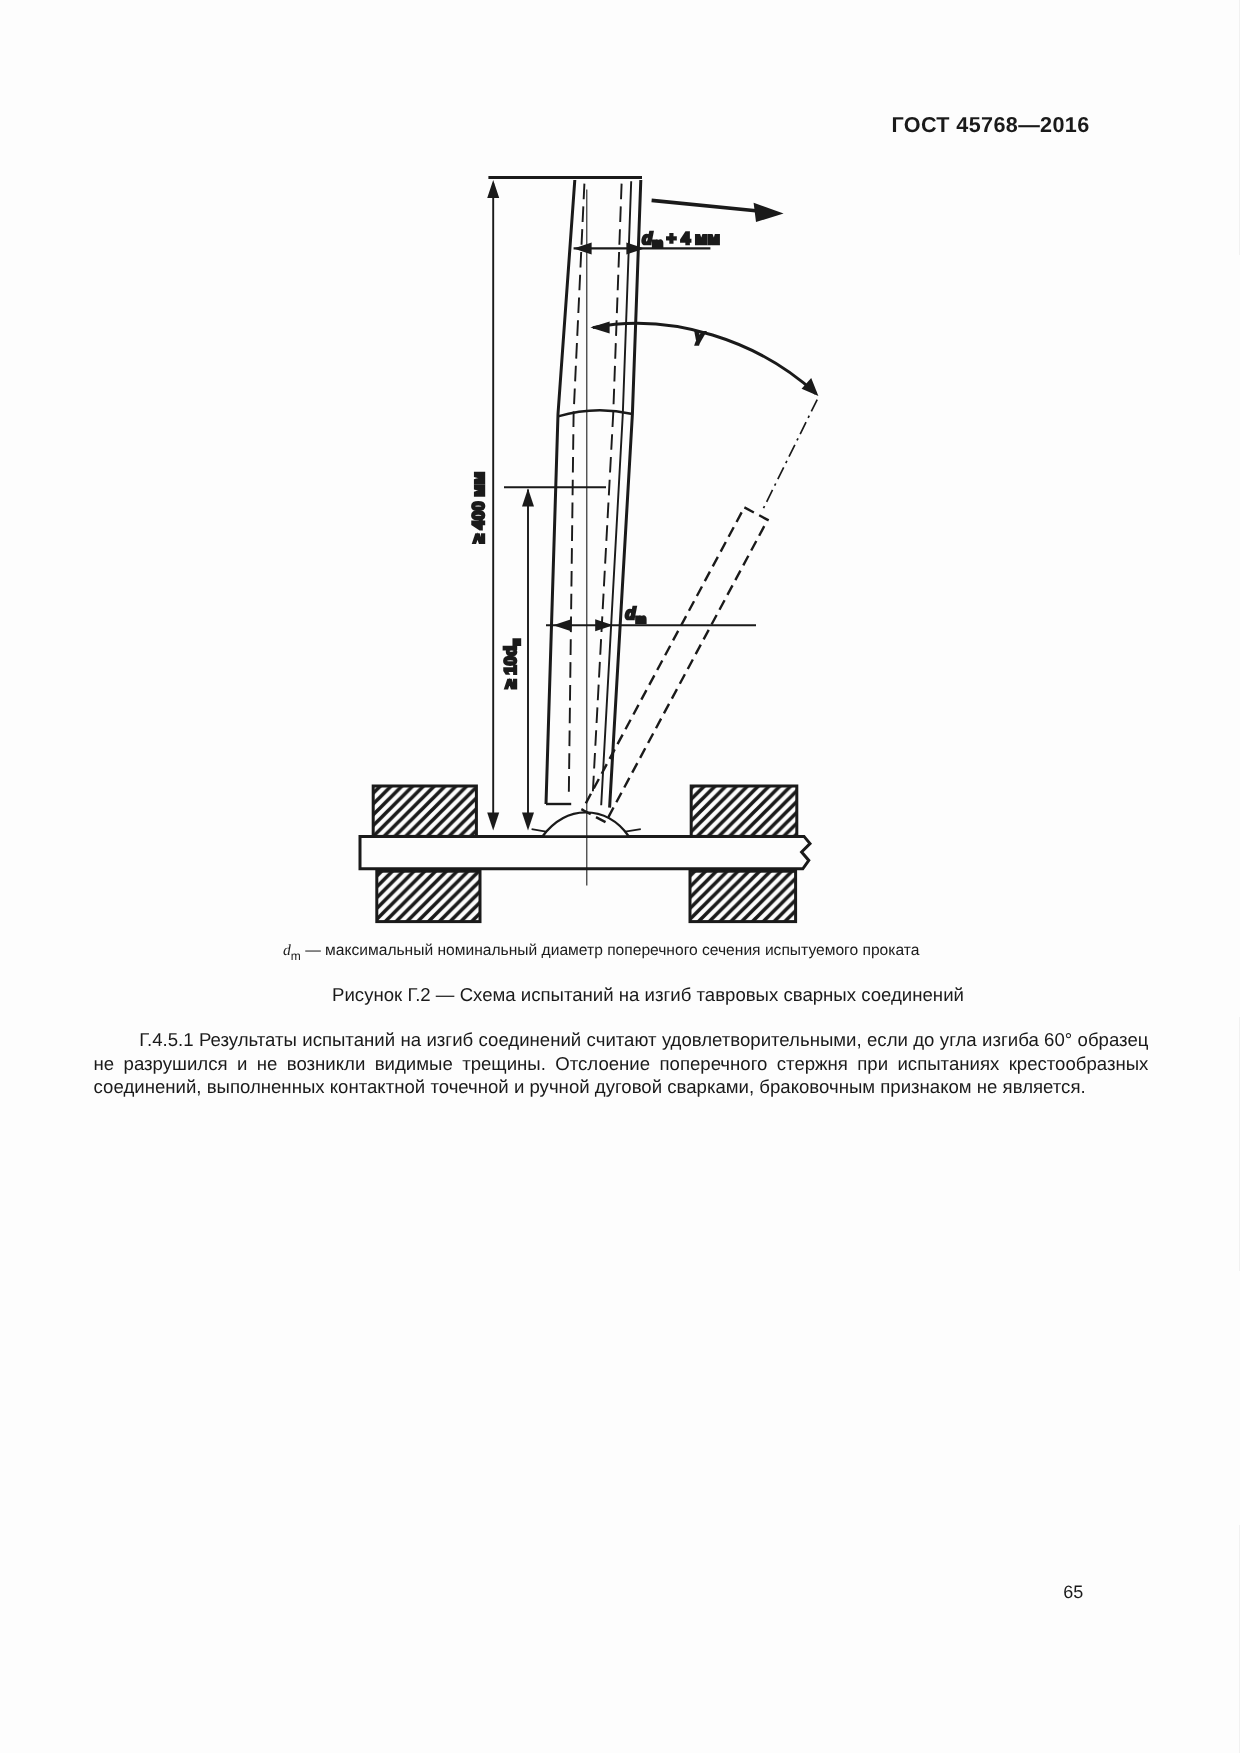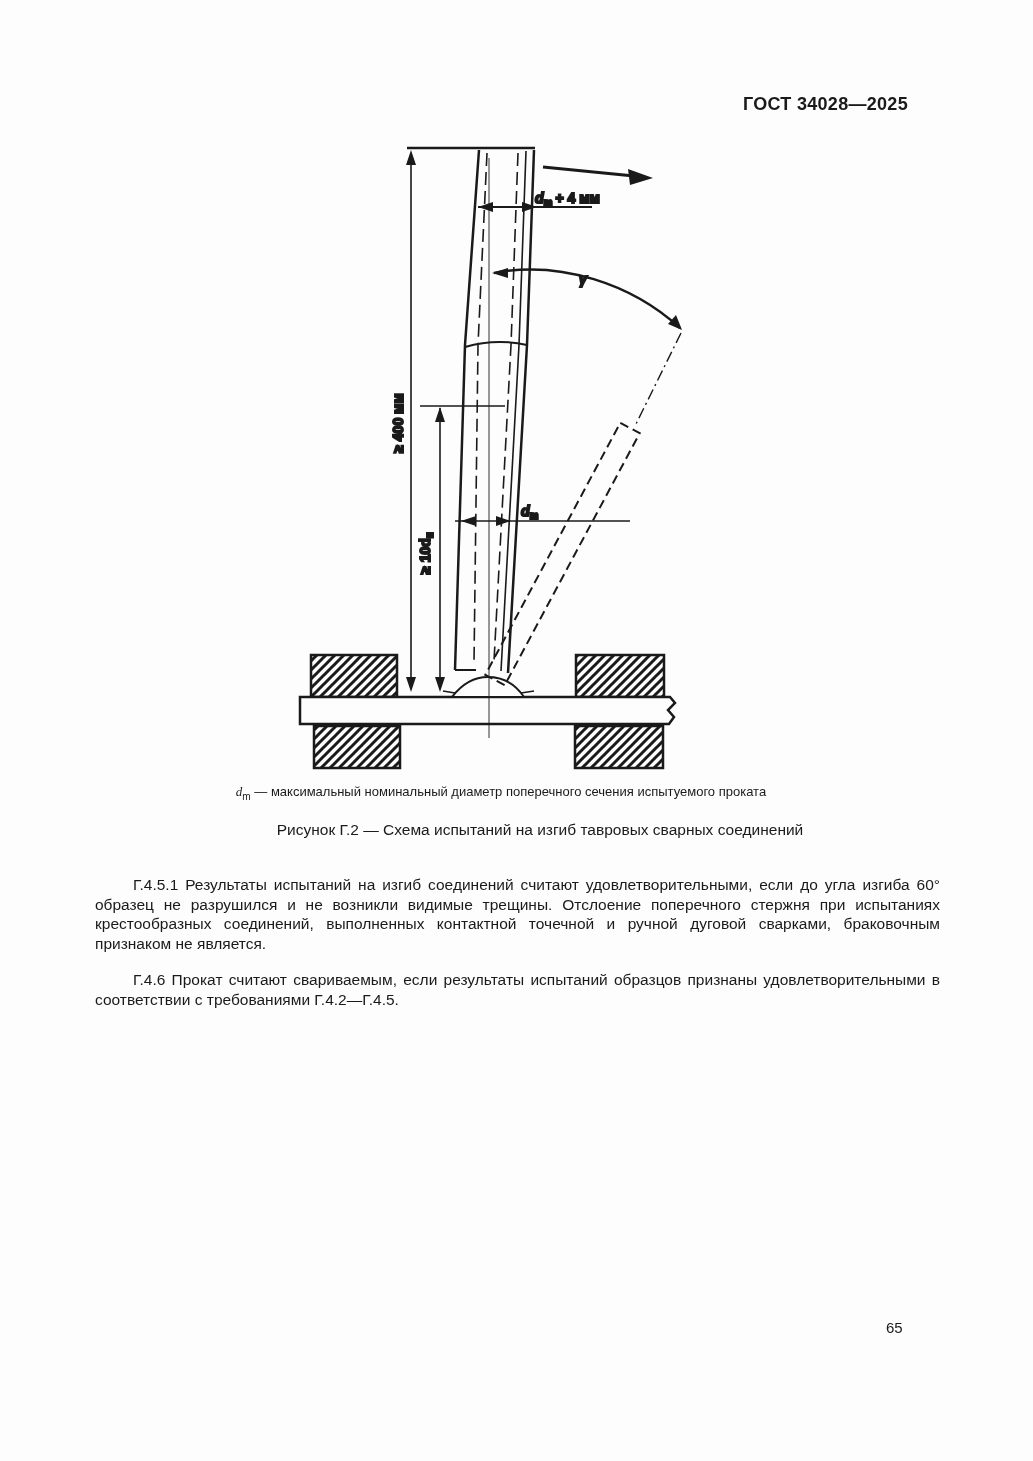--- a/index.html
+++ b/index.html
@@ -21,34 +21,34 @@
   .caption sub{font-size:10px;}
   .fig-title{
     position:absolute;top:821px;left:0;width:992px;text-align:center;
     font-size:15.5px;
     margin-left:44px;
   }
   .text-block{
     position:absolute;top:858px;left:78px;width:879px;
     font-size:15.5px;line-height:19.6px;text-align:justify;
   }
-  .para{text-indent:38px;margin:17px;}
+  .para{text-indent:38px;margin:0;}
   .page-num{
     position:absolute;top:1319px;left:886px;font-size:15px;
   }
   svg text{fill:#1a1a1a;font-family:"Liberation Sans","DejaVu Sans",sans-serif;}
   .dimlbl{font-size:14px;font-weight:700;}
   .sublbl{font-size:10px;font-weight:700;}
 </style>
 </head>
 <body>
 
 <div class="page">
 
-  <div class="header">ГОСТ 34028—2025</div>
+  <div class="header">ГОСТ 45768—2016</div>
 
   <svg class="figure-svg" width="1033" height="1461" viewBox="0 0 1033 1461" fill="none" stroke="#1a1a1a" stroke-width="2">
     <defs>
       <pattern id="hatch" patternUnits="userSpaceOnUse" width="9" height="9">
         <path d="M0,9 L9,0 M-2.25,2.25 L2.25,-2.25 M6.75,11.25 L11.25,6.75" stroke="#1a1a1a" stroke-width="3" fill="none"></path>
       </pattern>
     </defs>
 
     <g stroke-width="2.5">
       <rect x="311" y="655" width="86" height="42" fill="url(#hatch)"></rect>
@@ -128,18 +128,17 @@
       <polygon points="620.3,422.8 639.7,433.2 504.7,685.2 485.3,674.8" stroke-width="2" stroke-dasharray="9 5"></polygon>
     </g>
   </svg>
 
   <div class="caption"><span><i>d</i><sub>m</sub></span><span> — максимальный номинальный диаметр поперечного сечения испытуемого проката</span></div>
 
   <div class="fig-title">Рисунок Г.2 — Схема испытаний на изгиб тавровых сварных соединений</div>
 
   <div class="text-block">
     <p class="para">Г.4.5.1 Результаты испытаний на изгиб соединений считают удовлетворительными, если до угла изгиба 60° образец не разрушился и не возникли видимые трещины. Отслоение поперечного стержня при испытаниях крестообразных соединений, выполненных контактной точечной и ручной дуговой сварками, браковочным признаком не является.</p>
-    <p class="para">Г.4.6 Прокат считают свариваемым, если результаты испытаний образцов признаны удовлетворительными в соответствии с требованиями Г.4.2—Г.4.5.</p>
   </div>
 
   <div class="page-num">65</div>
 
 </div>
 
 </body></html>

